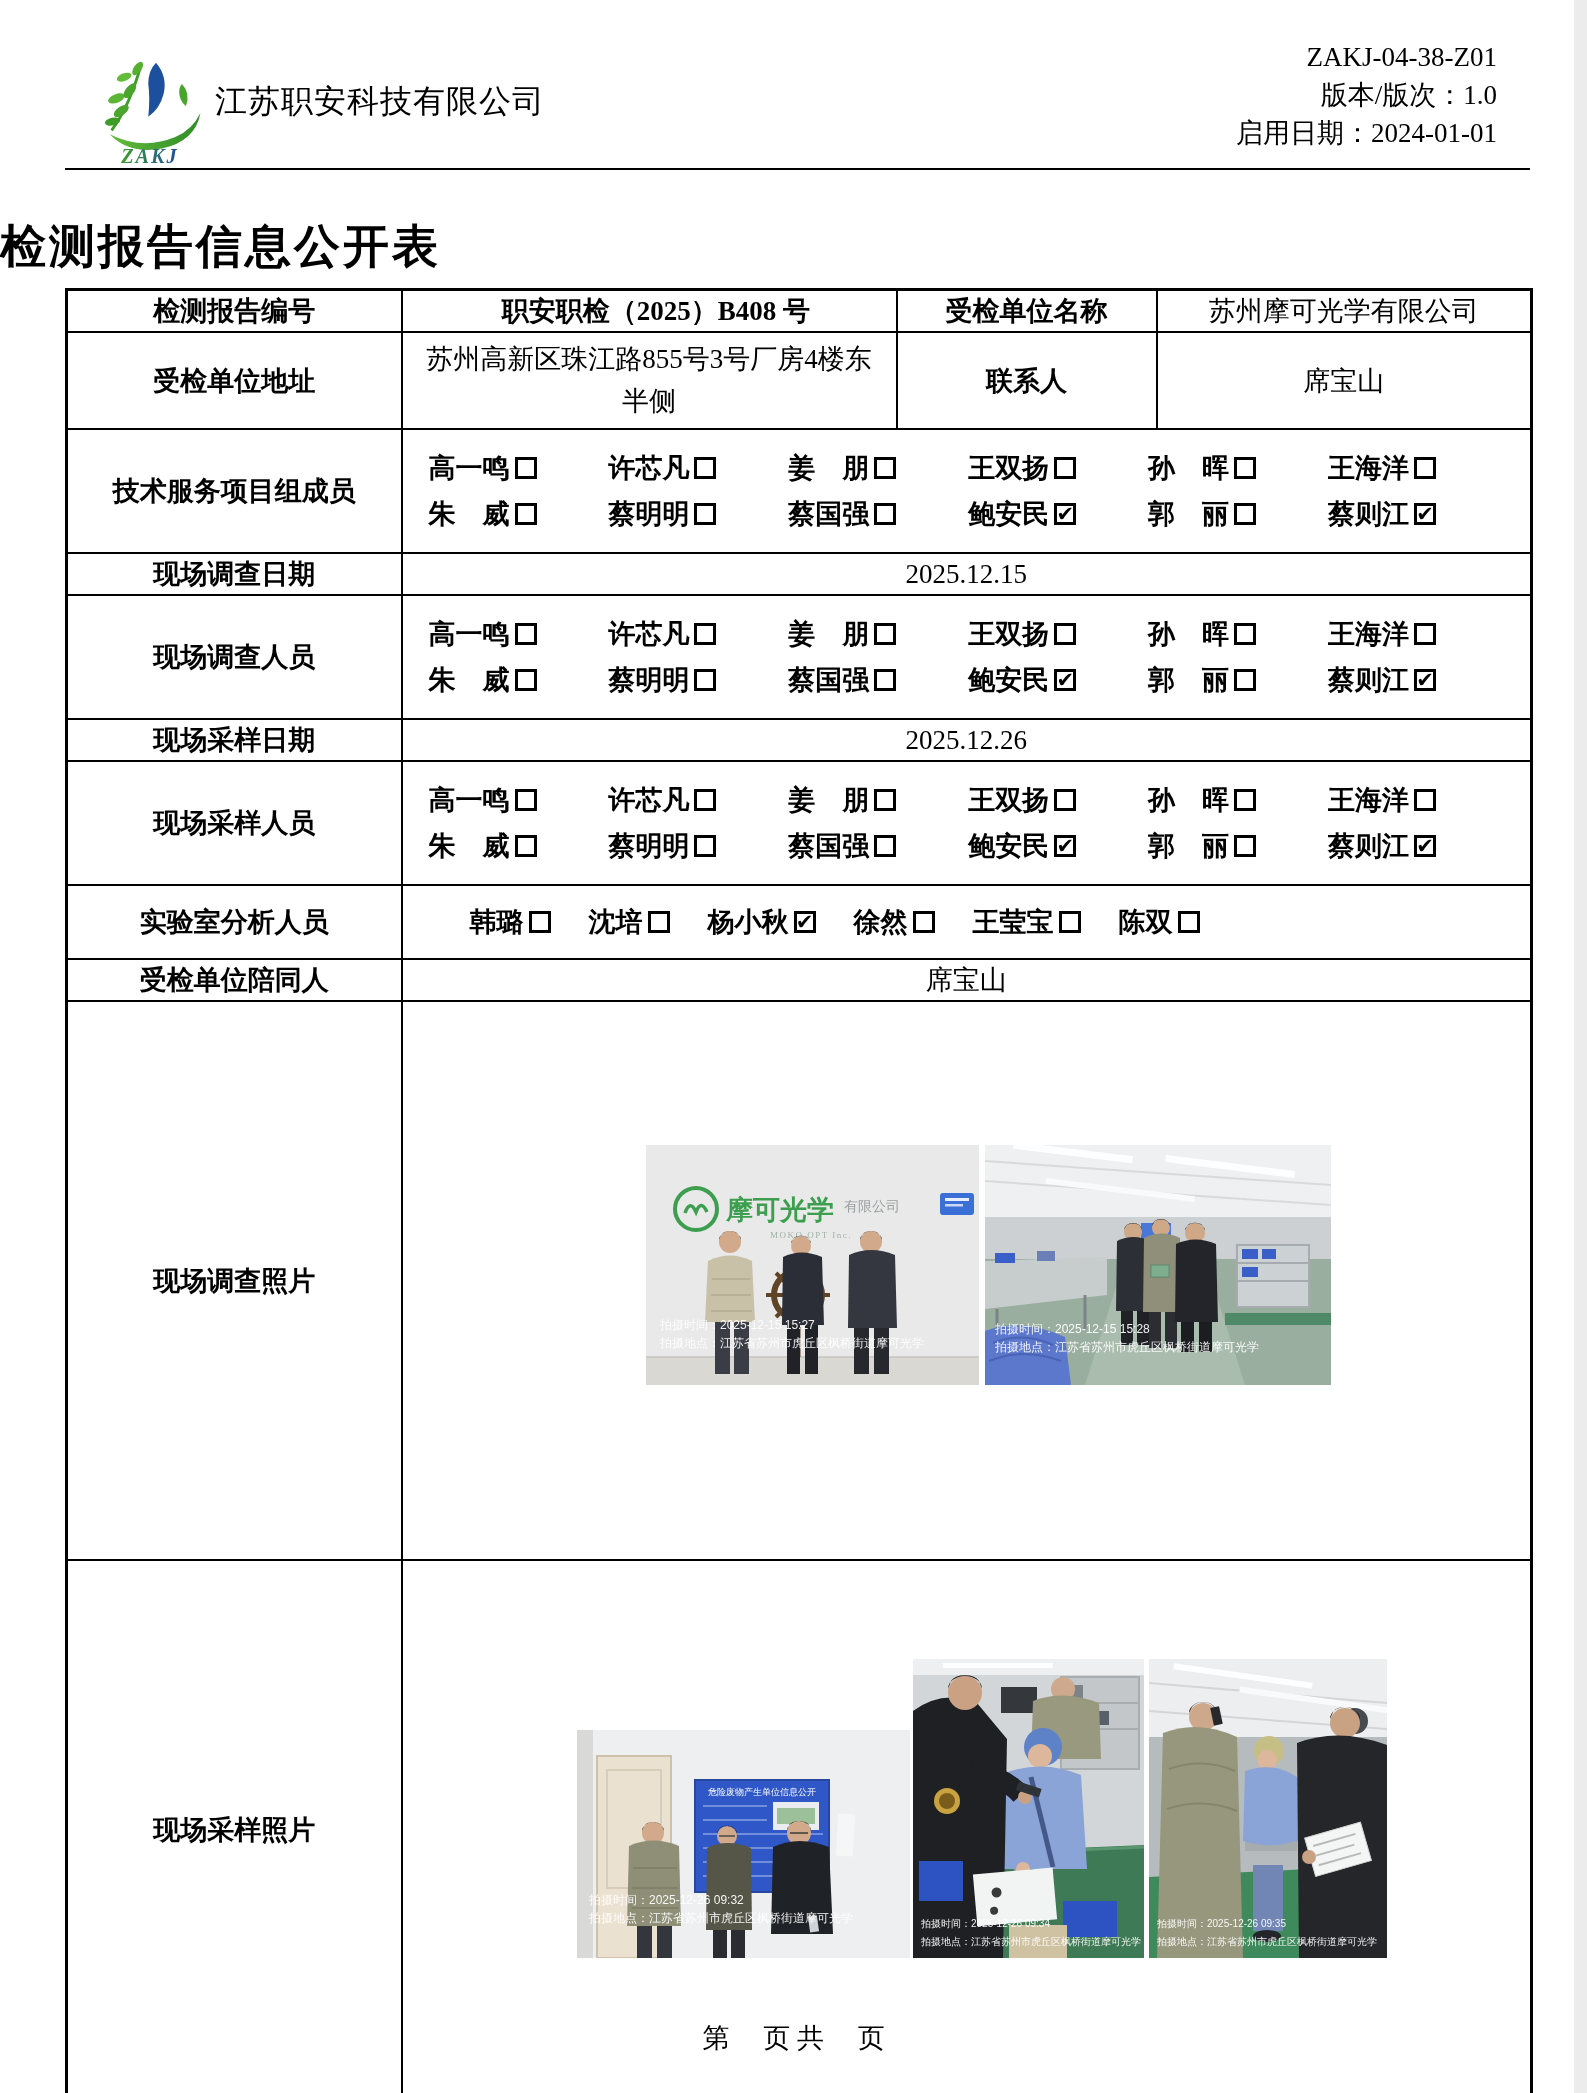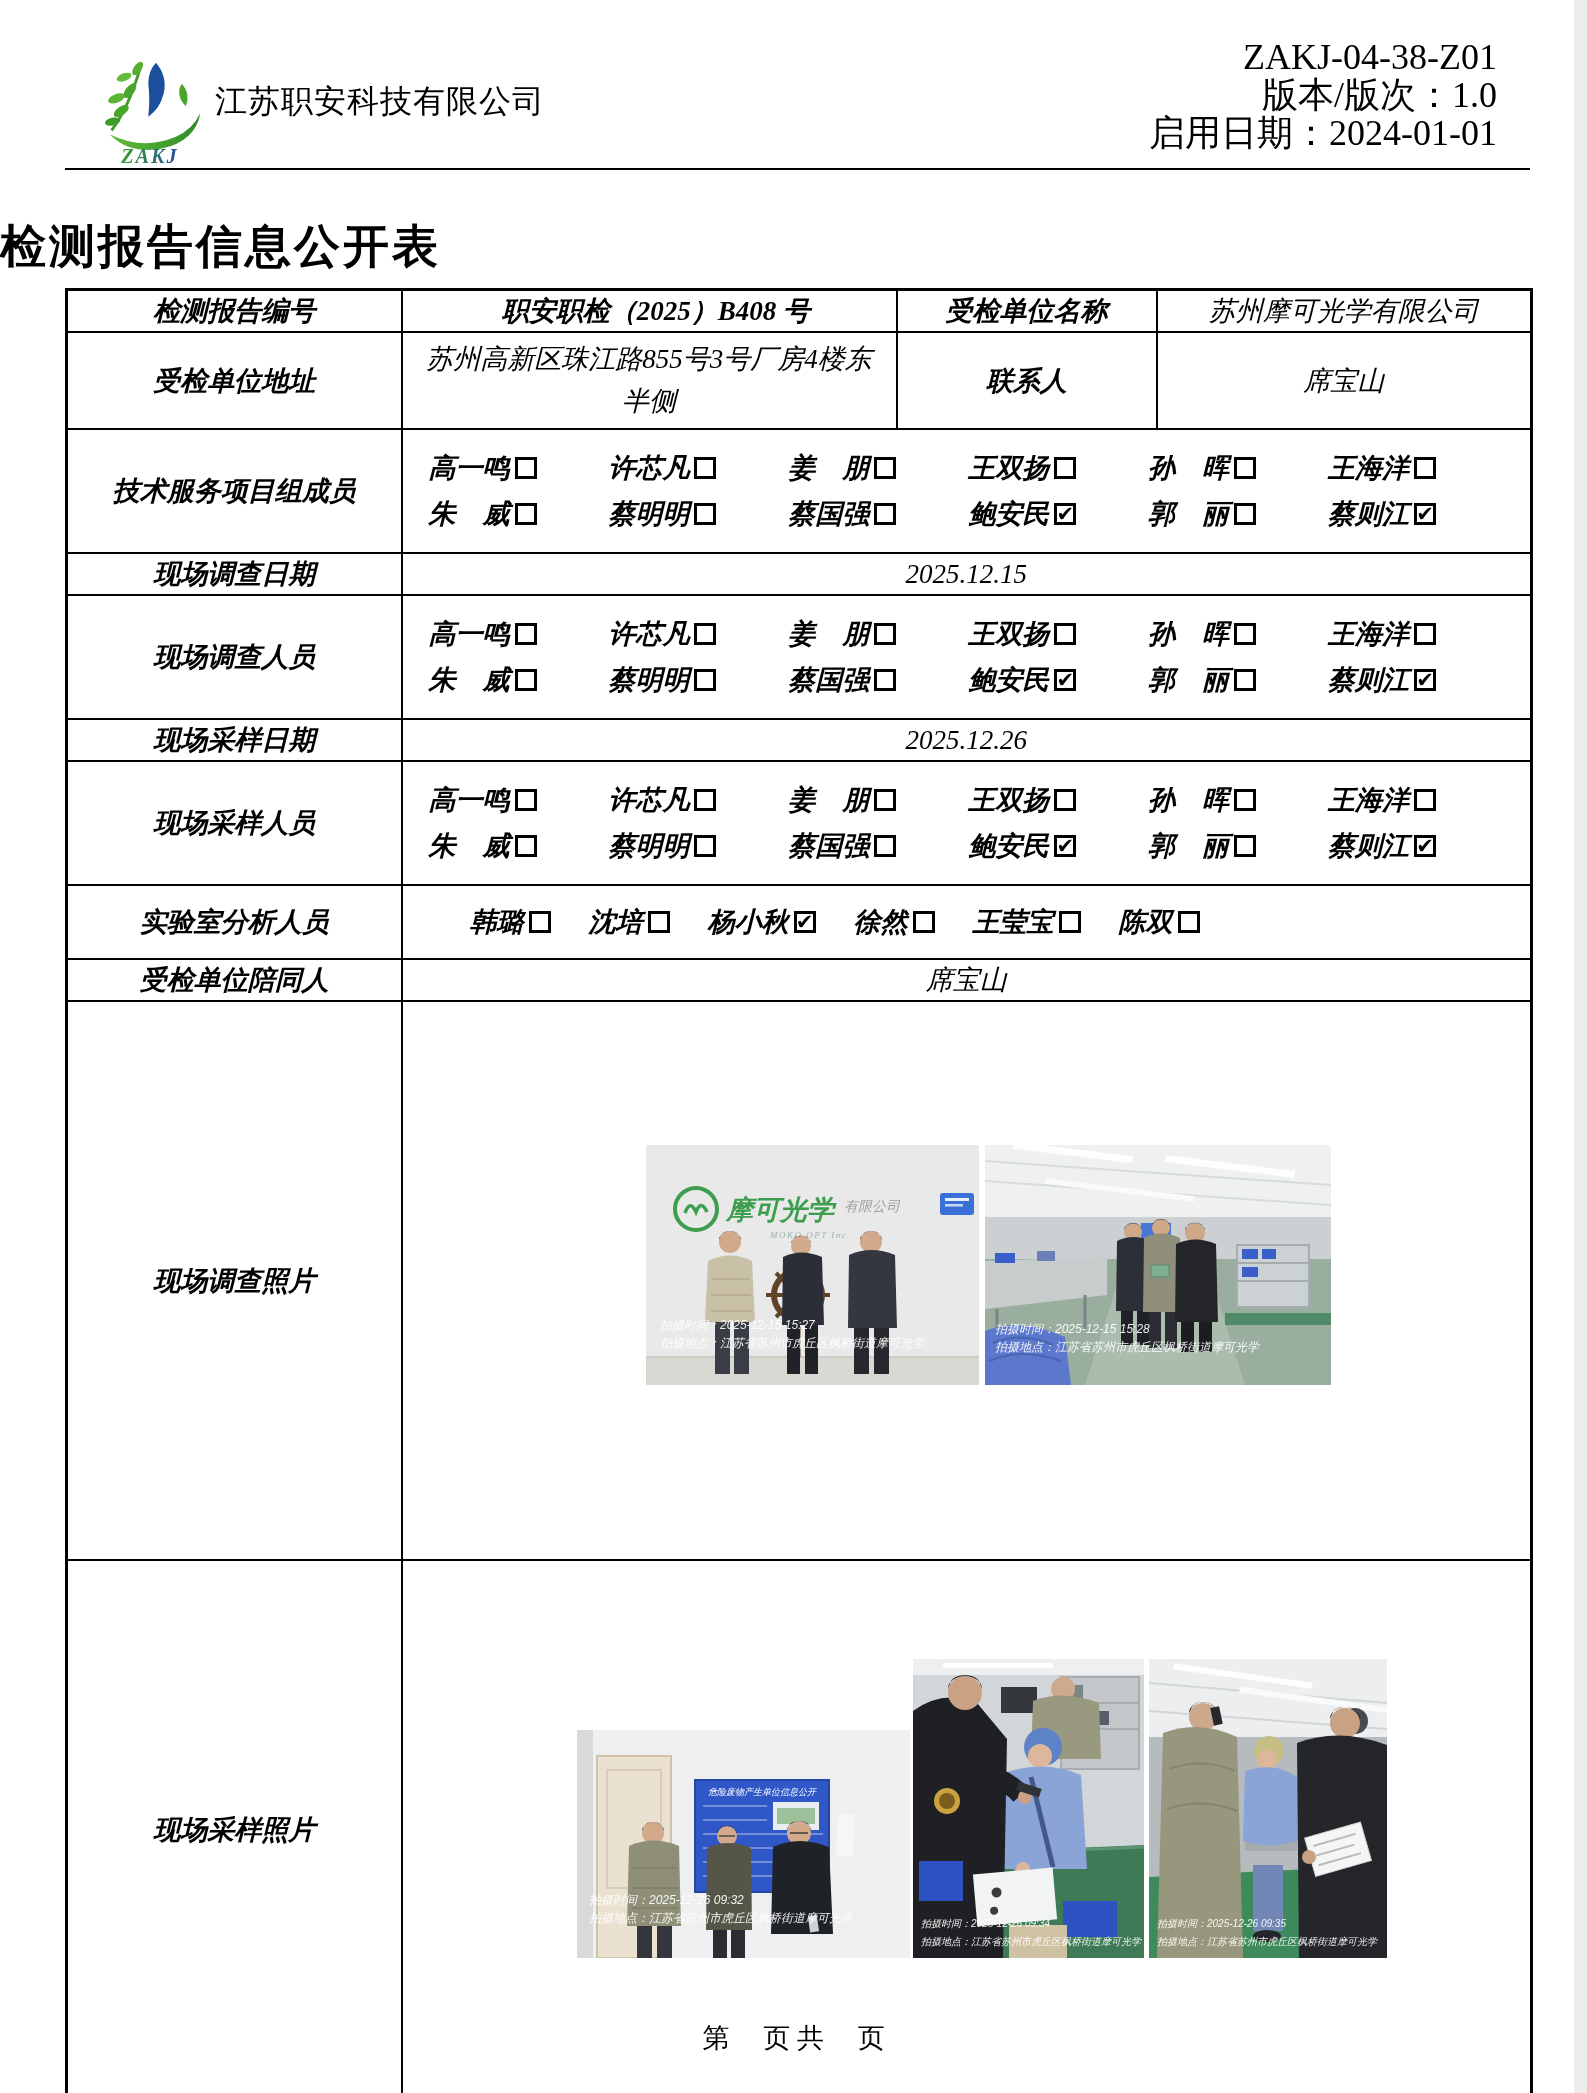--- a/index.html
+++ b/index.html
@@ -7,31 +7,31 @@
   body { font-family:"Liberation Serif","DejaVu Serif",serif; }
   .page {
     position:relative; width:1587px; height:2093px; background:#ffffff;
     margin:0 auto; overflow:hidden; color:#000;
   }
   .edge-strip { position:absolute; right:0; top:0; bottom:0; width:13px; background:#ececec; }
 
   
   .logo-svg { position:absolute; left:100px; top:50px; width:112px; height:120px; }
   .company-name { position:absolute; left:215px; top:80px; font-size:32px; letter-spacing:1px; }
-  .doc-meta { position:absolute; right:90px; top:38px; text-align:right; font-size:36px; line-height:38px; }
+  .doc-meta { position:absolute; right:90px; top:38px; text-align:right; font-size:27px; line-height:38px; }
   .header-rule { position:absolute; left:65px; top:168px; width:1465px; height:2px; background:#000; }
 
   
   .page-title { position:absolute; left:0; top:216px; width:100%; text-align:left;
     font-size:46px; font-weight:700; letter-spacing:3px; }
 
   
   .form-table { position:absolute; left:65px; top:288px; width:1465px;
     border-collapse:collapse; table-layout:fixed; font-size:27px; }
-  .form-table td { border:2px solid #000; vertical-align:middle; text-align:center; padding:2px;font-style:italic; }
+  .form-table td { border:2px solid #000; vertical-align:middle; text-align:center; padding:2px; }
   .form-table { border:3px solid #000; }
   .r1{height:40px} .r2{height:97px} .r3{height:82px} .r4{height:42px} .r5{height:85px}
   .r6{height:42px} .r7{height:84px} .r8{height:45px} .r9{height:42px}
   .r10{height:559px} .r11{height:541px}
   td.lbl { font-weight:700; }
   td.val { font-weight:400; }
   td.val.left { text-align:center; padding-left:16px; }
   td.val.bold { font-weight:700; }
   td.addr { line-height:1.55; padding:4px 12px; }
 

